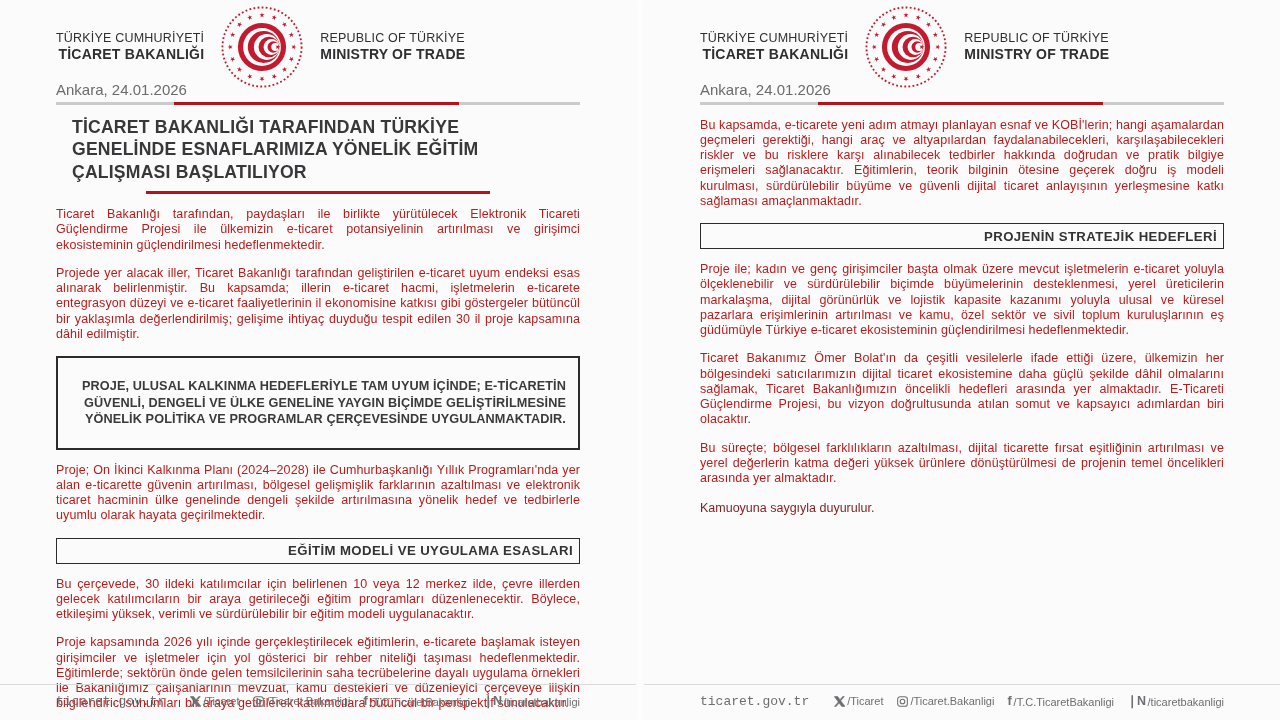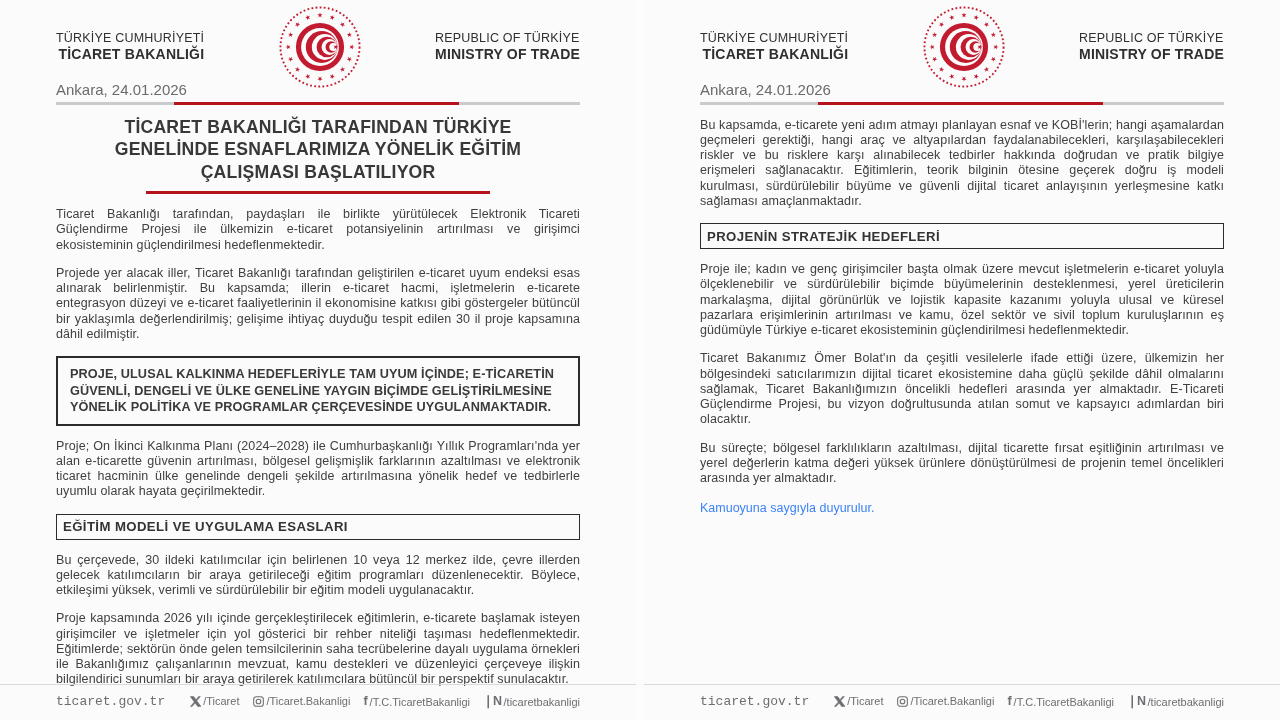--- a/index.html
+++ b/index.html
@@ -3,51 +3,51 @@
 <meta charset="utf-8">
 <style>
   * { margin:0; padding:0; box-sizing:border-box; }
   html,body { width:1280px; height:720px; background:#ffffff; overflow:hidden;
               font-family:"Liberation Sans", sans-serif; }
   .sheet-wrap { display:flex; width:1280px; height:720px; gap:8px; }
   .page { position:relative; width:636px; height:720px; background:#fbfbfb;
           padding:0 56px; box-shadow:0 0 8px rgba(0,0,0,0.04); }
 
   
-  .masthead { display:flex; align-items:center; justify-content:space-between;
+  .masthead { display:flex; align-items:center; justify-content:flex-start;
               gap:15px; padding-top:4px; height:90px; }
   .org { color:#2f2f31; line-height:1.22; letter-spacing:0.2px; }
   .org.tr { text-align:right; }
   .org.en { text-align:left; }
   .org .l1 { font-size:12.5px; font-weight:400; }
   .org .l2 { font-size:14px; font-weight:700; }
   .logo { width:86px; height:86px; flex:0 0 86px; }
 
   .dateline { font-size:15px; color:#6b6b6d; margin-top:-9px; }
   .rule { height:2.5px; margin-top:4px;
           background:linear-gradient(90deg,#cacbcc 0%,#cacbcc 22.5%,
                       #b5121b 22.5%,#b5121b 77%,#cacbcc 77%,#cacbcc 100%); }
 
   
-  .title { margin:11px auto 0; max-width:492px; text-align:center;
+  .title { margin:11px auto 0; max-width:492px; 
            font-size:17.6px; font-weight:700; color:#38383a;
            line-height:1.3; letter-spacing:0.2px; }
   .title-underline { width:344px; height:3px; background:#b5121b; margin:7px auto 0; }
 
   
   .para { margin-top:13px; font-size:12.5px; line-height:1.22;
-          text-align:justify; color:#404040; letter-spacing:0.1px; }
-  .closing { margin-top:15px; font-size:12.5px; color:#3b82f6; }
-
-  .hi-box { margin-top:14px; border:2px solid #2c2c2e; padding:8px 12px;
+          text-align:justify; color:#b91c1c; letter-spacing:0.1px; }
+  .closing { margin-top:15px; font-size:12.5px; color:#7f1d1d; }
+
+  .hi-box { margin-top:14px; border:2px solid #2c2c2e; padding:20px 12px;
             font-size:12.7px; font-weight:700; color:#3a3a3c;
-            text-align:left; line-height:1.3; letter-spacing:0.1px; }
+            text-align:right; line-height:1.3; letter-spacing:0.1px; }
   .sec-box { margin-top:14px; border:1.5px solid #2c2c2e; padding:4.5px 6px;
              font-size:13.2px; font-weight:700; color:#333335;
-             text-align:left; letter-spacing:0.4px; }
+             text-align:right; letter-spacing:0.4px; }
 
   
   .footer { position:absolute; left:0; bottom:0; width:636px; height:36px;
             border-top:1px solid #dadadb; display:flex; align-items:center;
             justify-content:space-between; padding:0 56px 2px 56px; }
   .site { font-size:13px; color:#6d6e71;font-family:Liberation Mono, monospace; }
   .socials { display:flex; align-items:flex-start; gap:13px; }
   .social { display:flex; align-items:center; gap:2px;
             font-size:11px; color:#6d6e71; }
   .s-ic { width:12px; height:12px; display:inline-flex; align-items:center;

